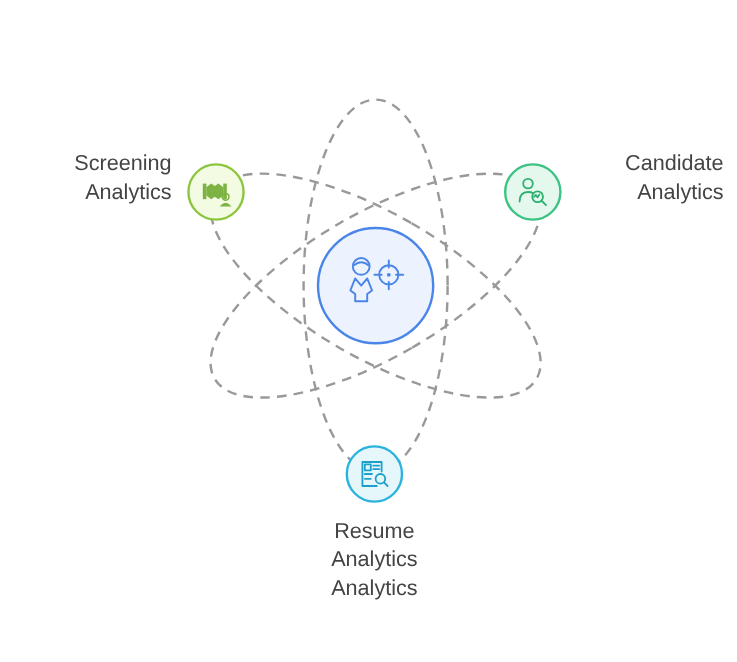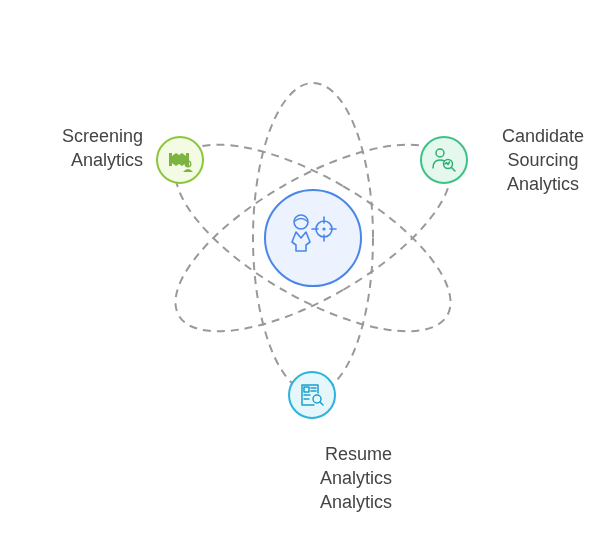--- a/index.html
+++ b/index.html
@@ -2,21 +2,21 @@
 <html><head>
   <meta charset="utf-8">
   <style>
     html, body { margin: 0; padding: 0; background: #ffffff; }
     body { width: 614px; height: 552px; position: relative; overflow: hidden;
            font-family: "Liberation Sans", "DejaVu Sans", sans-serif; }
     #canvas { position: absolute; left: 0; top: 0; width: 614px; height: 552px; }
     .label { position: absolute; font-size: 18px; line-height: 24px; color: #444444; }
     .label span { display: block; }
     .label.right { text-align: right; }
-    .label.left { text-align: center; }
+    .label.left { text-align: right; }
     .label.center { text-align: center; }
     .node { cursor: pointer; }
   </style>
 </head>
 <body>
 
 <svg id="canvas" viewBox="0 0 614 552" xmlns="http://www.w3.org/2000/svg">
 
   <g fill="none" stroke="#999999" stroke-width="2" stroke-dasharray="8 6">
     <ellipse cx="313" cy="238" rx="60" ry="155"></ellipse>
@@ -79,21 +79,20 @@
   </g>
 </svg>
 
 <div class="label right" style="left:20px; top:124px; width:123px;">
   <span>Screening</span>
   <span>Analytics</span>
 </div>
 
 <div class="label left" style="left:483px; top:124px; width:120px;">
   <span>Candidate</span>
-  <span>Sourcing</span>
   <span>Analytics</span>
 </div>
 
-<div class="label center" style="left:232px; top:442px; width:160px;text-align:right;">
+<div class="label center" style="left:232px; top:430px; width:160px;">
   <span>Resume</span>
   <span>Analytics</span>
   <span>Analytics</span>
 </div>
 
 </body></html>

